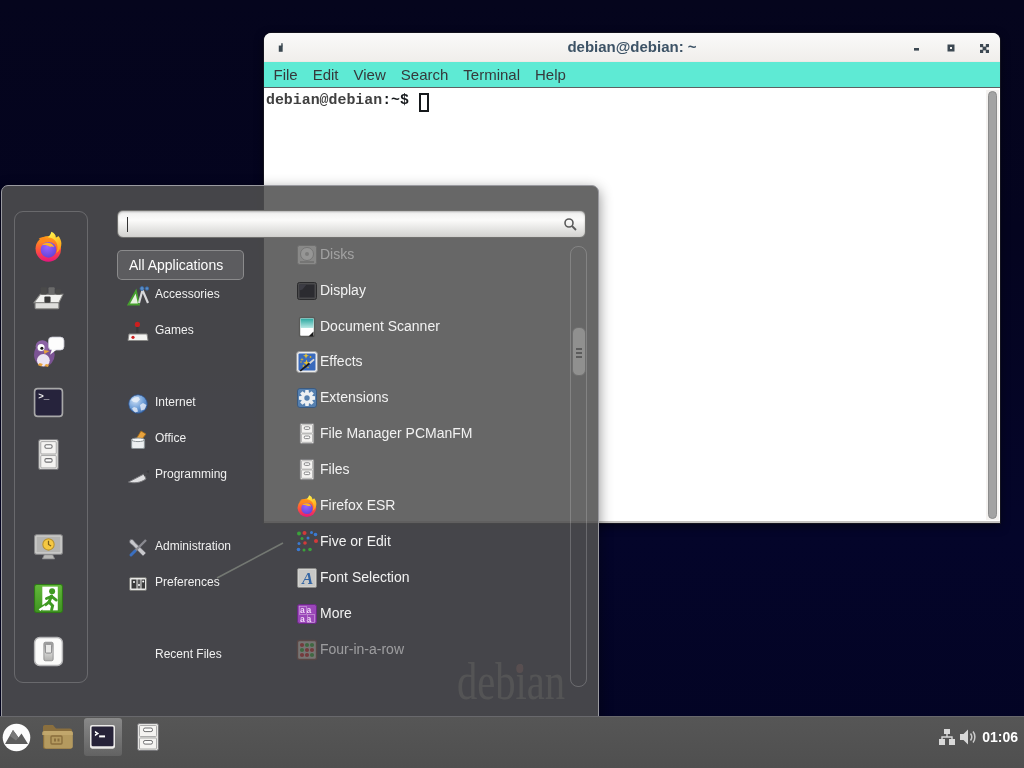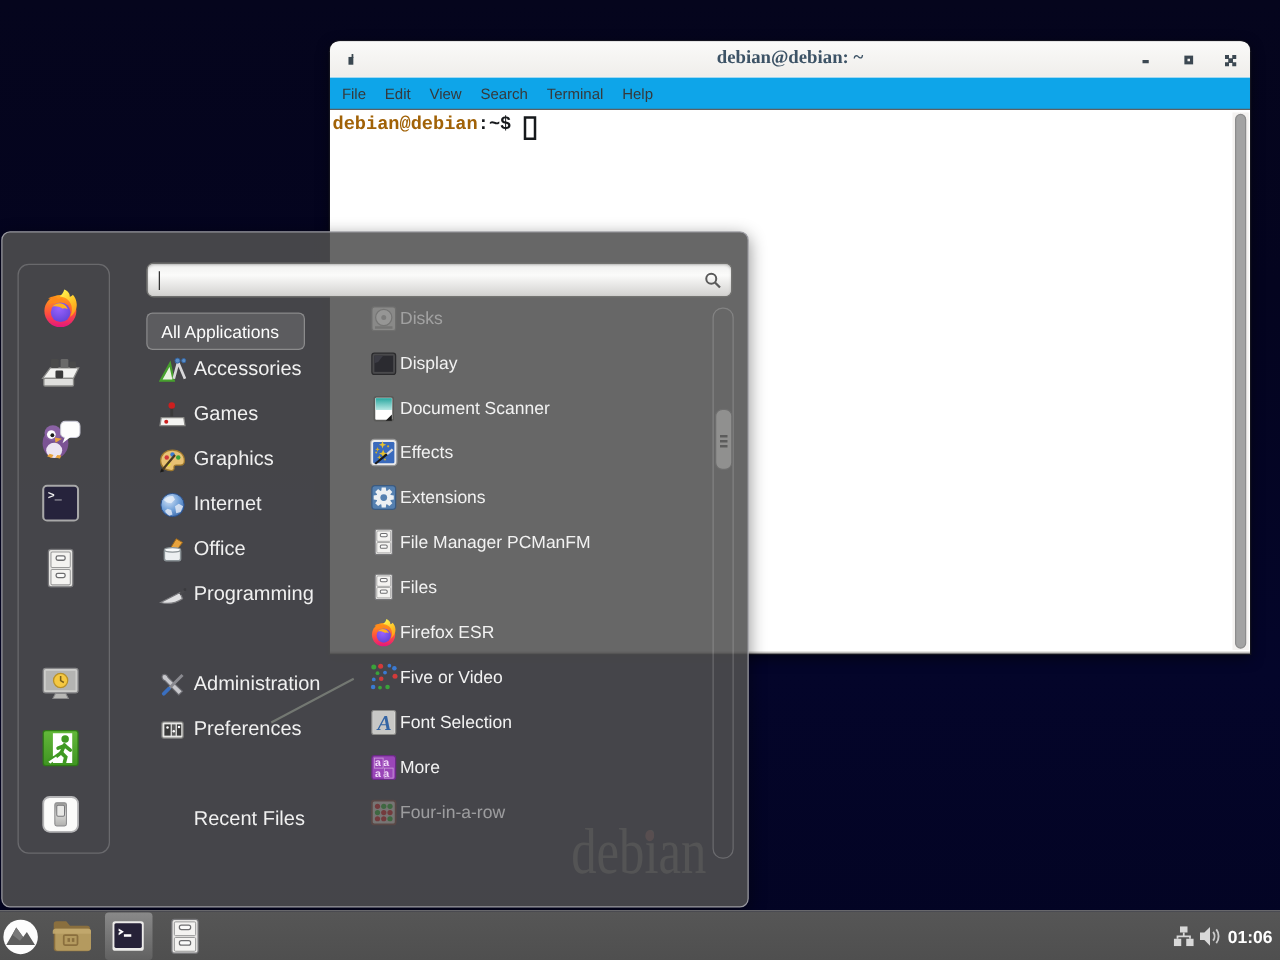--- a/index.html
+++ b/index.html
@@ -16,28 +16,28 @@
 
 
 .term { position:absolute; left:264px; top:33px; width:736px; height:490px;
   border-radius:8px 8px 0 0; background:#fff;
   box-shadow:0 0 0 1px #14141f, 0 3px 10px rgba(0,0,0,0.5); border-bottom:2px solid #c6c4c2; }
 .term-title { height:29px; border-radius:7px 7px 0 0;
   background:linear-gradient(#fafaf9,#f0eeeb);
   position:relative; border-bottom:1px solid #ece9e5; }
 .term-title .ticon { position:absolute; left:14px; top:10px; width:7px; height:9px; }
 .term-title .tname { position:absolute; left:0; right:0; top:5px; text-align:center;
-  font-size:15px; font-weight:bold; color:#3d5366;font-family:Liberation Serif, serif; }
-.term-menu { height:26px; background:#0ea5e9; display:flex; align-items:center;
-  padding-left:2px; font-size:12px; color:#36393b; border-bottom:1px solid #5d6163; }
+  font-size:15px; font-weight:bold; color:#3d5366; }
+.term-menu { height:26px; background:#5eead4; display:flex; align-items:center;
+  padding-left:2px; font-size:15px; color:#36393b; border-bottom:1px solid #5d6163; }
 .term-menu span { padding:0 7.5px; }
 .term-body { position:absolute; top:56px; bottom:0; left:0; right:0; background:#fff;
   font-family:"Liberation Mono", monospace; font-size:14.9px; font-weight:bold; }
 .prompt { position:absolute; left:2px; top:3px; white-space:pre; }
-.prompt .g { color:#a16207; }
+.prompt .g { color:#404040; }
 .prompt .k { color:#16191c; }
 .cursor { position:absolute; left:155px; top:4px; width:10px; height:19px;
   border:2px solid #16191c; display:inline-block; }
 .term-sb { position:absolute; right:1px; top:1px; bottom:1px; width:13px; background:#f4f2f0; }
 .term-sb .thumb { position:absolute; left:2px; right:2px; top:1px; bottom:1px;
   background:#a3a3a3; border-radius:5px; border:1px solid #8c8c8c; }
 
 
 .menu { position:absolute; left:1px; top:185px; width:598px; height:541px;
   background:rgba(80,80,80,0.865); border:1px solid #9a9aa0; border-radius:7px;
@@ -47,36 +47,36 @@
 .sideicon { position:absolute; left:30px; width:33px; height:33px; }
 .search { position:absolute; left:115px; top:24px; width:469px; height:28px;
   border-radius:6px; border:1px solid #70706e;
   background:linear-gradient(#efefee,#fbfbfa 35%,#d2d1cf);
   box-shadow:inset 0 1px 2px rgba(0,0,0,0.25); }
 .search .caret { position:absolute; left:9px; top:6px; width:1px; height:15px; background:#333; }
 .search .mag { position:absolute; right:8px; top:6px; width:14px; height:14px; }
 .allapps { position:absolute; left:115px; top:64px; width:127px; height:30px;
   background:rgba(145,145,145,0.3); border:1px solid rgba(185,185,185,0.5);
   border-radius:5px; color:#fdfdfd; font-size:14px; line-height:28px; padding-left:11px; }
-.cat { position:absolute; left:114px; height:36px; width:150px; color:#f0f0f0; font-size:16px; }
+.cat { position:absolute; left:114px; height:36px; width:150px; color:#f0f0f0; font-size:12px; }
 .cat .ci { position:absolute; left:11px; top:7px; width:22px; height:22px; }
 .cat .ct { position:absolute; left:39px; top:9px; white-space:nowrap; }
 .app { position:absolute; left:282px; height:36px; width:290px; color:#f2f2f2; font-size:14px; }
 .app .ai { position:absolute; left:11px; top:6px; width:24px; height:24px; }
 .app .at { position:absolute; left:36px; top:9px; white-space:nowrap; }
 .mscroll { position:absolute; left:568px; top:60px; width:17px; height:441px;
   border:1px solid rgba(205,205,205,0.28); border-radius:8px; }
 .mthumb { position:absolute; left:570px; top:141px; width:14px; height:49px;
   background:#90908f; border-radius:6px; border:1px solid #6e6e6e; }
 .mthumb i { display:block; width:6px; height:1.5px; background:#5c5c5c; margin:2.5px auto 0; }
 .mthumb i:first-child { margin-top:20px; }
 .trail { position:absolute; left:213px; top:355px; width:70px; height:28px; pointer-events:none; }
 
 
-.panel { position:absolute; left:0; bottom:0; width:1024px; height:40px;
+.panel { position:absolute; left:0; bottom:0; width:1024px; height:52px;
   background:linear-gradient(#565656,#4f4f4f); border-top:1px solid #68686c; }
 .pactive { position:absolute; left:84px; top:1px; width:38px; height:38px;
   background:linear-gradient(rgba(255,255,255,0.30),rgba(255,255,255,0.10)); border-radius:3px; }
 .clock { position:absolute; right:6px; top:12px; font-size:14px; font-weight:bold; color:#fff; }
 </style>
 </head>
 <body>
 
 <div class="wall-debian">debian<span class="idot"></span></div>
 
@@ -236,32 +236,20 @@
     </div>
   <div class="cat" style="top:128px;">
       <svg class="ci" viewBox="0 0 22 22">
       <rect x="9.3" y="3" width="2.2" height="9" fill="#3a3a3a"></rect>
       <circle cx="10.4" cy="3.4" r="2.6" fill="#cc1f1f"></circle>
       <path d="M2 13 L20 13 L21 19.5 L1 19.5 Z" fill="#f4f4f2" stroke="#8a8a88" stroke-width="1"></path>
       <circle cx="6" cy="16.3" r="1.6" fill="#cc1f1f"></circle>
     </svg>
       <span class="ct">Games</span>
     </div>
-  <div class="cat" style="top:164px;">
-      <svg class="ci" viewBox="0 0 22 22">
-      <path d="M11 3 C5 3 1.5 7 1.5 11.5 c0 4.5 3.5 8 8.5 8 c1.5 0 2.5-1 2.2-2.2 c-.3-1.2 .3-2.3 1.8-2.3 l3.5 0 c2 0 3-1.5 3-3.5 C20.5 6.5 16.5 3 11 3 z" fill="#e8c173" stroke="#a07a2e" stroke-width="1"></path>
-      <circle cx="6.4" cy="9" r="1.8" fill="#d23a3a"></circle>
-        <circle cx="11" cy="6.6" r="1.8" fill="#3a7ad2"></circle>
-      <circle cx="15.6" cy="9" r="1.8" fill="#3aa23a"></circle>
-        <circle cx="7.6" cy="14.4" r="1.8" fill="#e8e23a"></circle>
-      <path d="M2 20 L13 7" stroke="#4a3a22" stroke-width="1.8"></path>
-      <path d="M1 21 l3.5-1 l-2.2-2.3 z" fill="#1a1a1a"></path>
-    </svg>
-      <span class="ct">Graphics</span>
-    </div>
   <div class="cat" style="top:200px;">
       <svg class="ci" viewBox="0 0 22 22">
       <defs>
           <radialGradient id="glb" cx="0.35" cy="0.3" r="0.9">
             <stop offset="0" stop-color="#cfe0f5"></stop>
             <stop offset="0.5" stop-color="#6f9fd8"></stop>
             <stop offset="1" stop-color="#2f5c9e"></stop>
           </radialGradient>
         </defs>
       <circle cx="11" cy="11" r="9.3" fill="url(#glb)" stroke="#2a4f8a" stroke-width="0.8"></circle>
@@ -406,21 +394,21 @@
           <circle cx="7" cy="8.5" r="1.5" fill="#3aa23a"></circle>
           <circle cx="13" cy="8" r="1.5" fill="#3a7ad2"></circle>
       <circle cx="21" cy="11" r="2" fill="#d23a3a"></circle>
           <circle cx="4" cy="13.5" r="1.5" fill="#3a7ad2"></circle>
           <circle cx="10" cy="13" r="1.8" fill="#d23a3a"></circle>
       <circle cx="3.5" cy="19.5" r="1.8" fill="#3a7ad2"></circle>
           <circle cx="9" cy="20" r="1.5" fill="#3aa23a"></circle>
           <circle cx="15" cy="19.5" r="1.8" fill="#3aa23a"></circle>
         </g>
     </svg>
-      <span class="at">Five or Video</span>
+      <span class="at">Five or Edit</span>
     </div>
   <div class="app" style="top:374px;">
       <svg class="ai" viewBox="0 0 24 24">
       <rect x="2.5" y="2.5" width="19" height="19" rx="1.5" fill="#dcdcda" stroke="#8a8a88" stroke-width="1"></rect>
       <rect x="3.5" y="3.5" width="17" height="17" fill="#c8c8c6"></rect>
       <text x="7" y="18" font-family="Liberation Serif, serif" font-size="17" font-style="italic" font-weight="bold" fill="#3465a4">A</text>
     </svg>
       <span class="at">Font Selection</span>
     </div>
   <div class="app" style="top:410px;">

